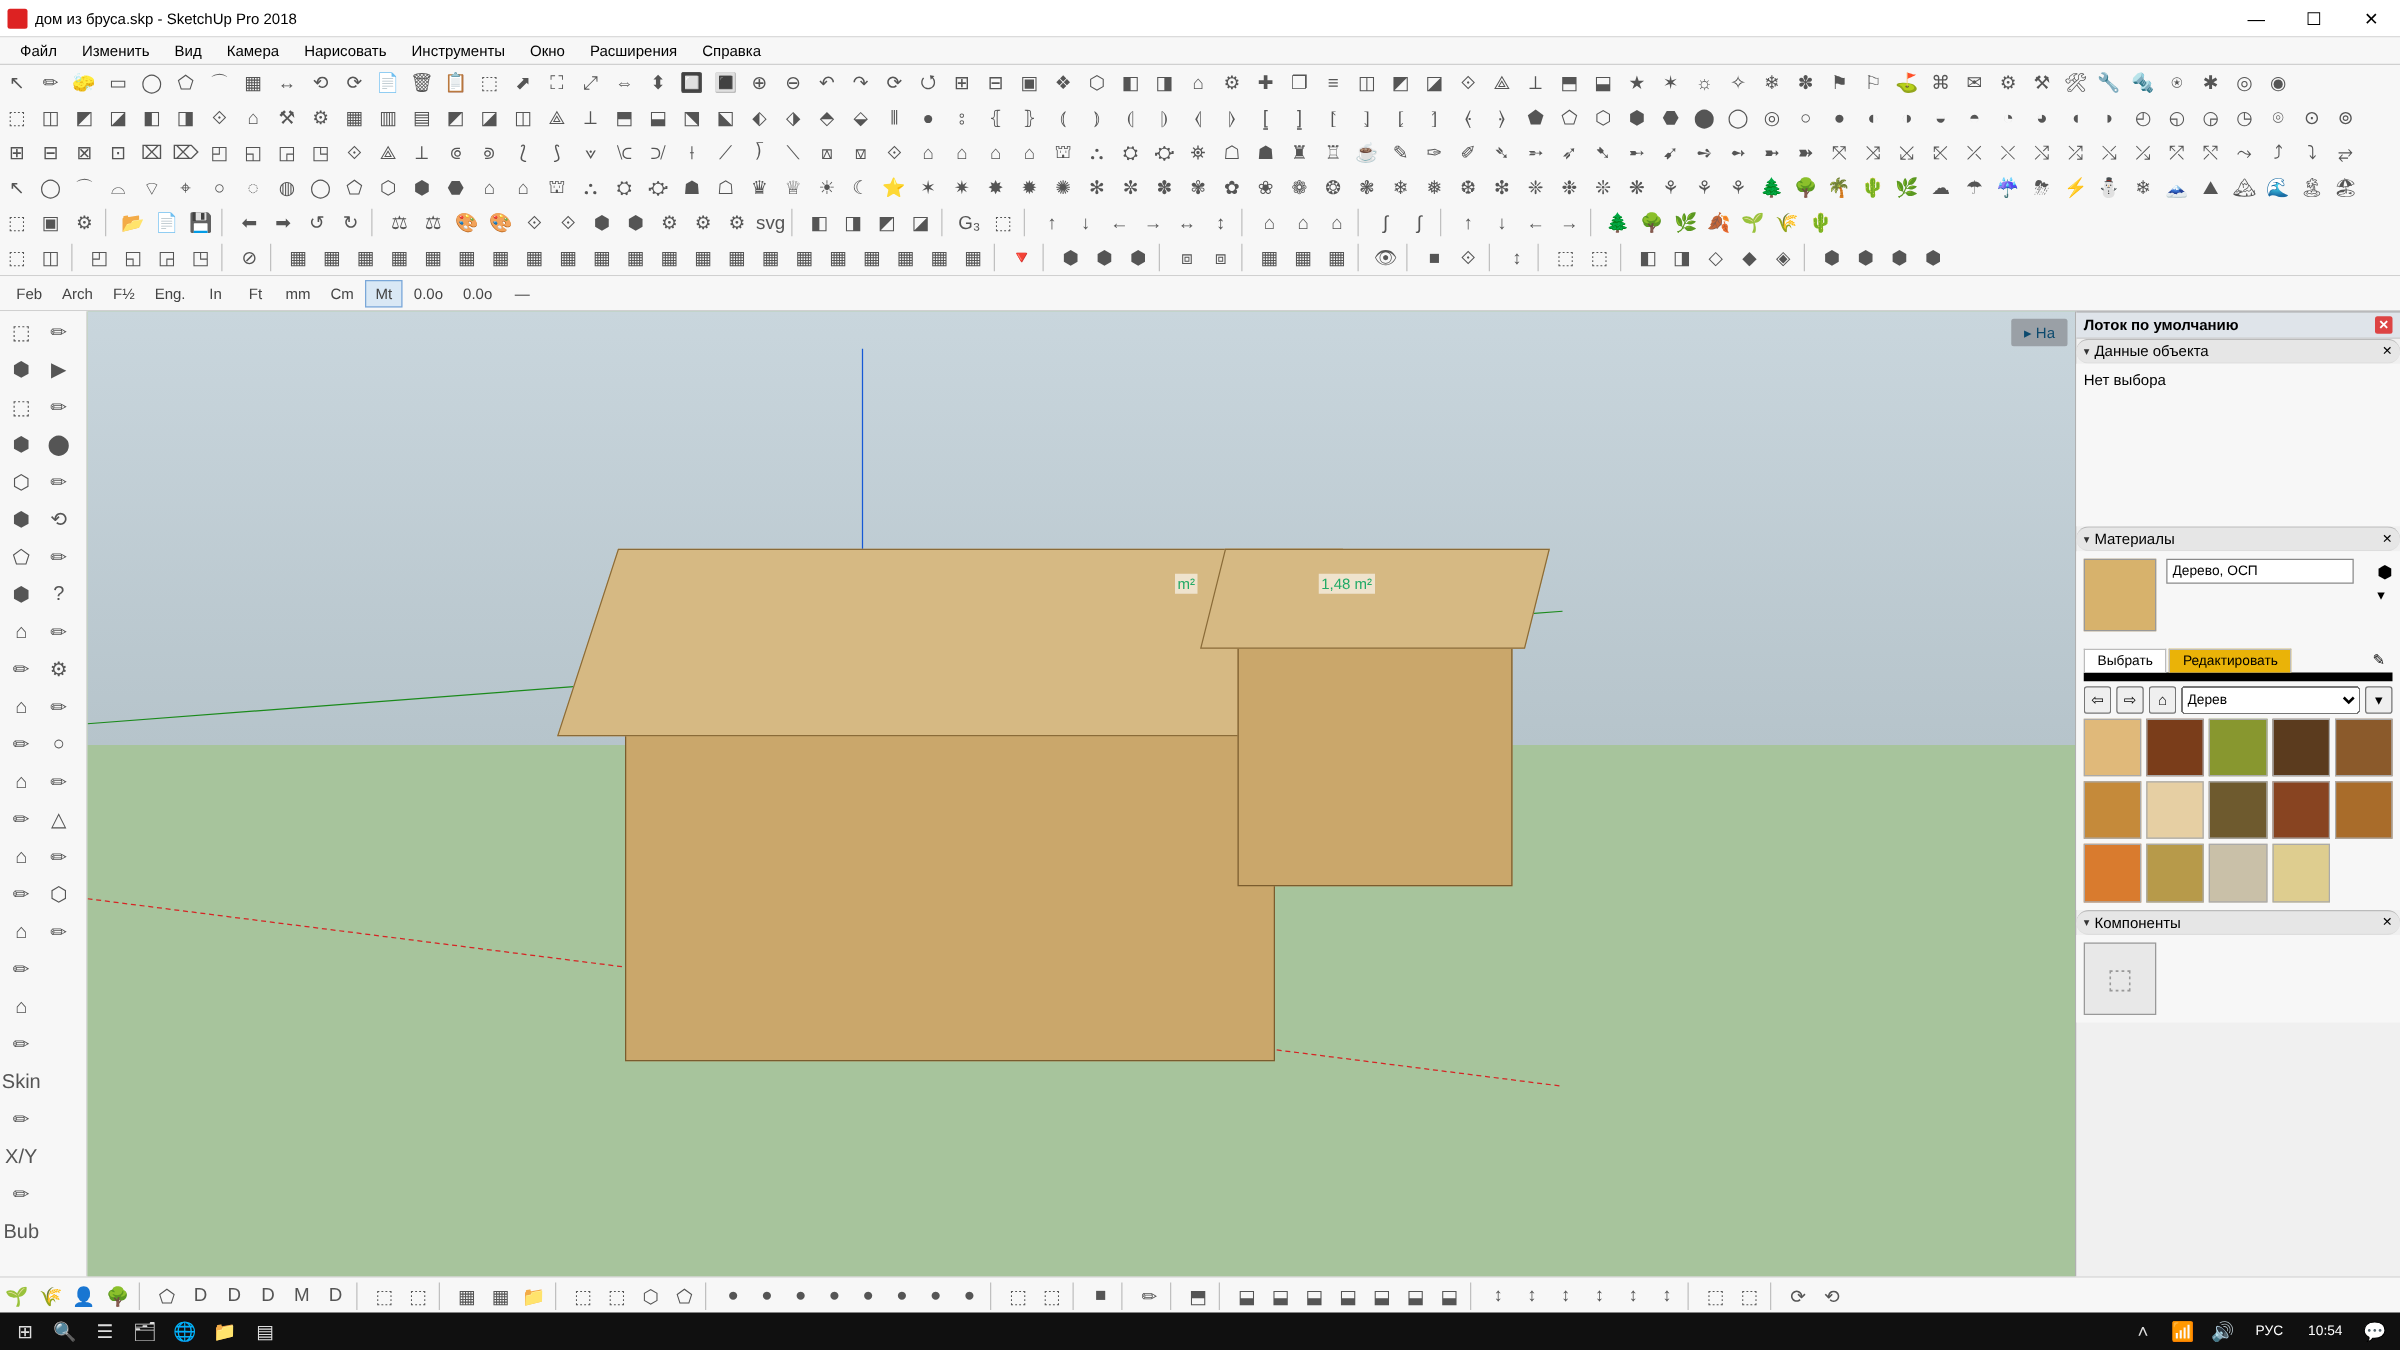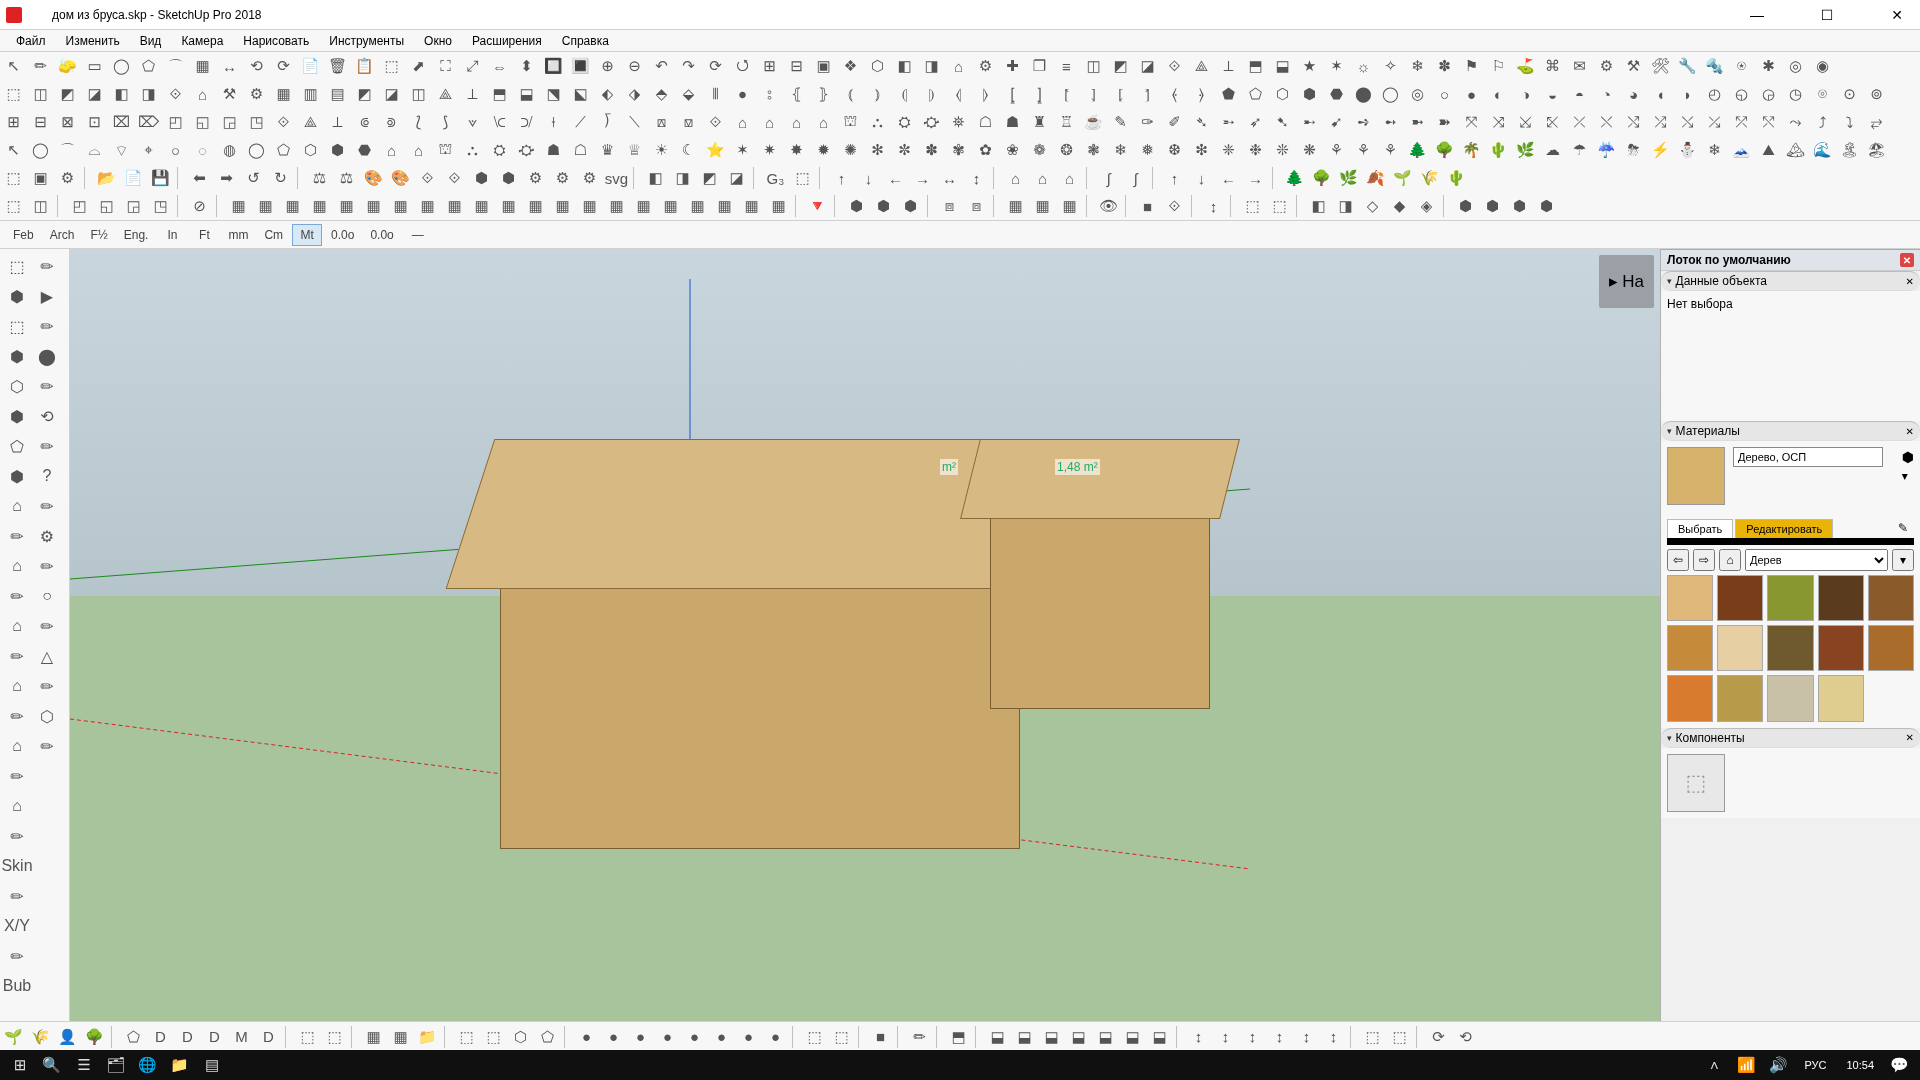--- a/index.html
+++ b/index.html
@@ -1,20 +1,20 @@
 <!DOCTYPE html>
 <html><head>
 <meta charset="utf-8">
 <style>
   * { margin: 0; padding: 0; box-sizing: border-box; font-family: "Segoe UI", Tahoma, sans-serif; }
   html, body { width: 1920px; height: 1080px; overflow: hidden; background: #fff; }
   
   .titlebar {
     height: 30px; background: #fff; display: flex; align-items: center;
-    border-bottom: 1px solid #d0d0d0; padding-left: 6px; font-size: 12px; color: #000; gap: 24px;
+    border-bottom: 1px solid #d0d0d0; padding-left: 6px; font-size: 12px; color: #000;
   }
   .titlebar .app-icon { width: 16px; height: 16px; background: #d22; margin-right: 6px; border-radius: 2px; }
   .titlebar .spacer { flex: 1; }
   .winbtn { width: 46px; height: 30px; display: flex; align-items: center; justify-content: center; font-size: 14px; }
   
   .menubar {
     height: 22px; display: flex; align-items: center; font-size: 12px;
     background: #f7f7f7; border-bottom: 1px solid #d0d0d0; padding-left: 6px;
   }
   .menubar span { padding: 2px 10px; }
@@ -587,21 +587,21 @@
     </svg>
 
     <div class="house-placeholder" style="left:430px; top:300px; width:520px; height:300px;"></div>
     <div class="roof-placeholder" style="left:400px; top:190px; width:580px; height:150px; transform:skewX(-18deg);"></div>
     <div class="house-placeholder" style="left:920px; top:250px; width:220px; height:210px;"></div>
     <div class="roof-placeholder" style="left:900px; top:190px; width:260px; height:80px; transform:skewX(-14deg);"></div>
 
     <div class="dim-label" style="left:870px; top:210px;">m²</div>
     <div class="dim-label" style="left:985px; top:210px;">1,48 m²</div>
 
-    <div style="position:absolute; right:6px; top:6px; background:#9aa0a6; color:#000000; font-size:17px; padding:16px 10px; border-radius:2px;">
+    <div style="position:absolute; right:6px; top:6px; background:#9aa0a6; color:#0c4a6e; font-size:12px; padding:4px 10px; border-radius:2px;">
       ▸ <span>На</span>
     </div>
   </div>
 
   <div class="right-trays">
     <div class="tray-title">
       <span>Лоток по умолчанию</span>
       <span class="close-x">✕</span>
     </div>
 

